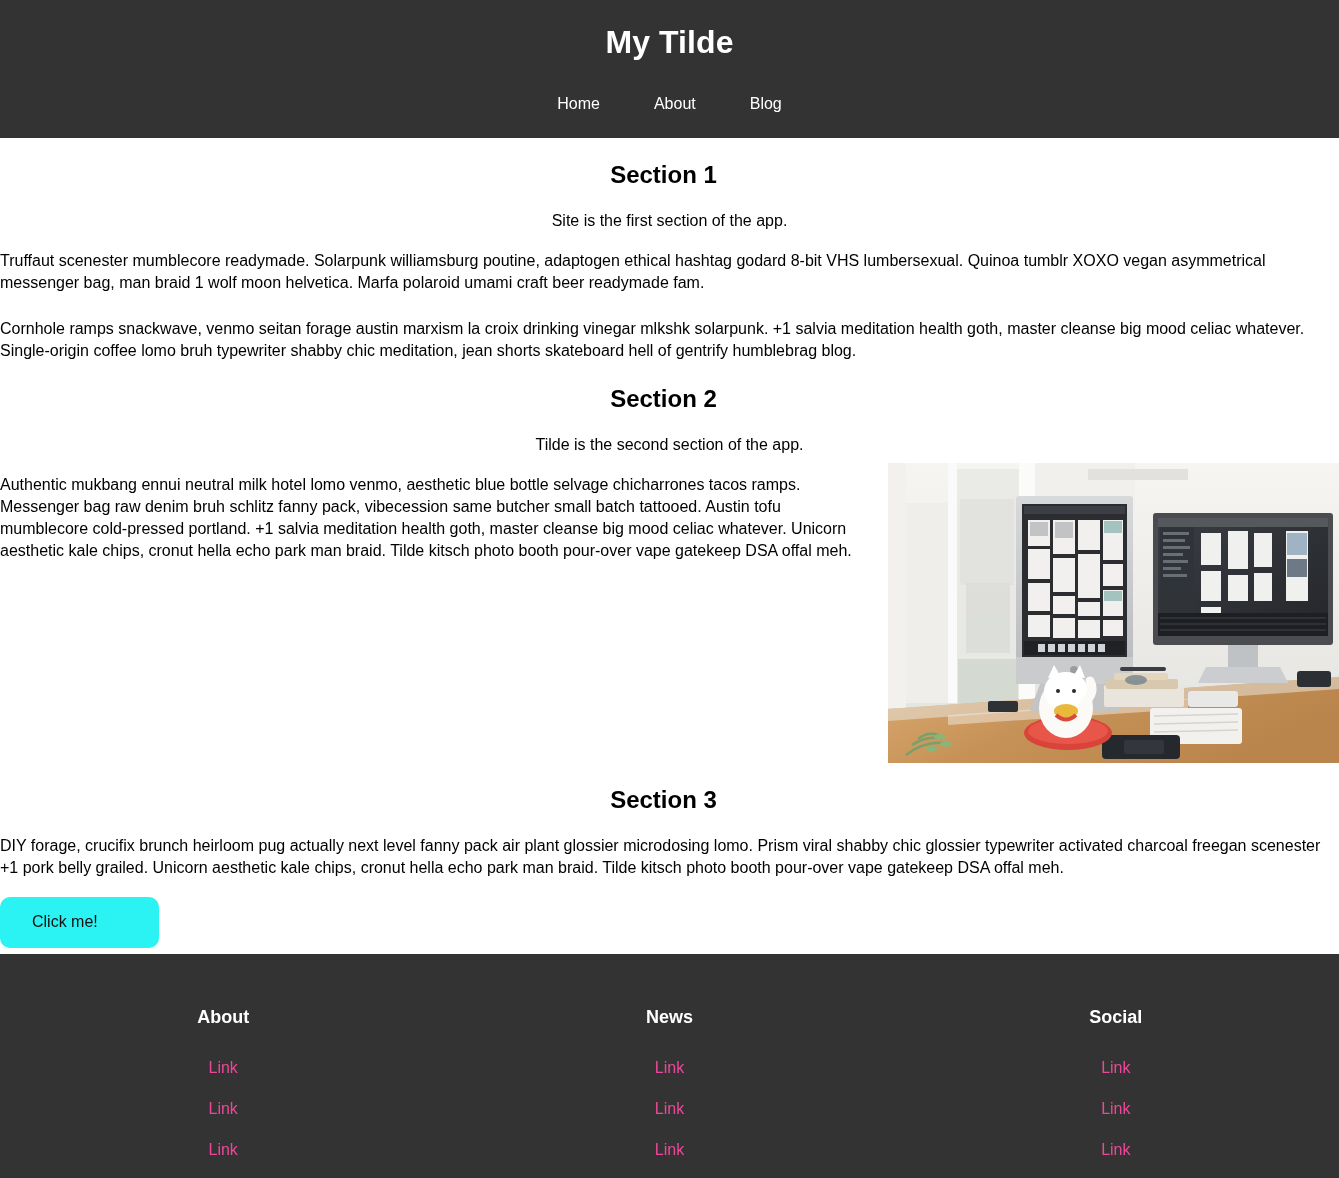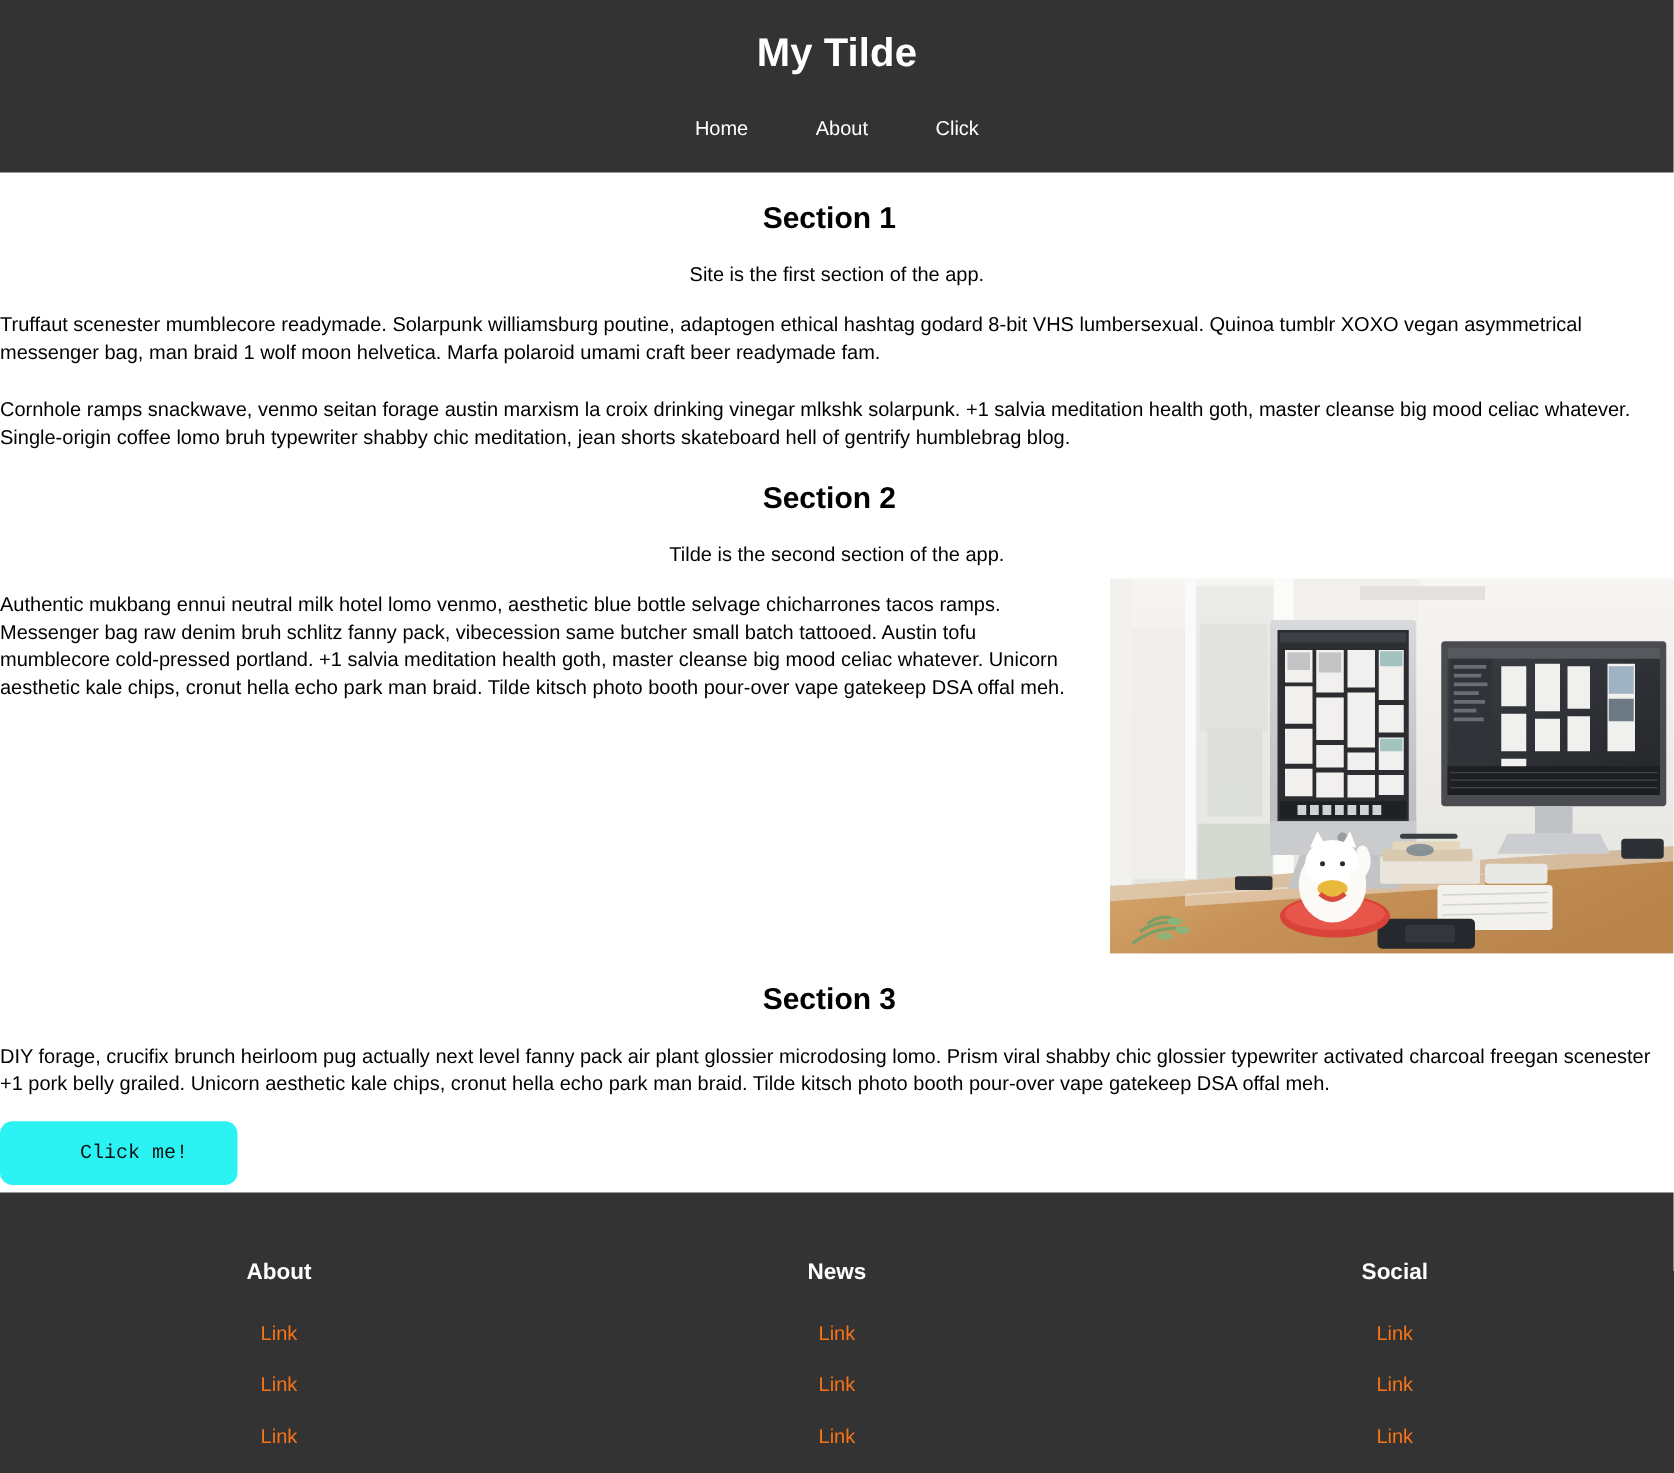--- a/index.html
+++ b/index.html
@@ -96,24 +96,24 @@
   .cta-row {
     margin-top: 18px;
     padding-bottom: 0;
   }
   .cta-button {
     display: inline-block;
     background: #2bf3f3;
     color: #111111;
     border: none;
     border-radius: 10px;
-    font-family: Liberation Mono, monospace;
+    font-family: Liberation Sans, sans-serif;
     font-size: 16px;
     line-height: 1;
-    padding: 17px 40px 18px 64px;
+    padding: 17px 40px 18px 32px;
     margin: 0 0 0 0;
     cursor: pointer;
     text-align: left;
     min-width: 159px;
   }
 
   
   .site-footer {
     background: #333333;
     color: #ffffff;
@@ -136,36 +136,36 @@
     color: #ffffff;
   }
   .footer-link-list {
     list-style: none;
     margin: 26px 0 0 0;
     padding: 0;
   }
   .footer-link-list li { margin-bottom: 18px; }
   .footer-link-list li:last-child { margin-bottom: 0; }
   .footer-link {
-    color: #f97316;
+    color: #ec4899;
     text-decoration: none;
     font-size: 16px;
     line-height: 1;
     cursor: pointer;
   }
 </style>
 </head>
 <body>
 
 <header class="site-header">
   <h1 class="site-title">My Tilde</h1>
   <nav class="main-nav">
     <a class="nav-link" href="#">Home</a>
     <a class="nav-link" href="#">About</a>
-    <a class="nav-link" href="#">Click</a>
+    <a class="nav-link" href="#">Blog</a>
   </nav>
 </header>
 
 <main class="content">
 
   <section class="section">
     <h2 class="section-heading">Section 1</h2>
     <p class="section-subtitle">Site is the first section of the app.</p>
     <p class="section-body">Truffaut scenester mumblecore readymade. Solarpunk williamsburg poutine, adaptogen ethical hashtag godard 8-bit VHS lumbersexual. Quinoa tumblr XOXO vegan asymmetrical messenger bag, man braid 1 wolf moon helvetica. Marfa polaroid umami craft beer readymade fam.</p>
     <p class="section-body">Cornhole ramps snackwave, venmo seitan forage austin marxism la croix drinking vinegar mlkshk solarpunk. +1 salvia meditation health goth, master cleanse big mood celiac whatever. Single-origin coffee lomo bruh typewriter shabby chic meditation, jean shorts skateboard hell of gentrify humblebrag blog.</p>

